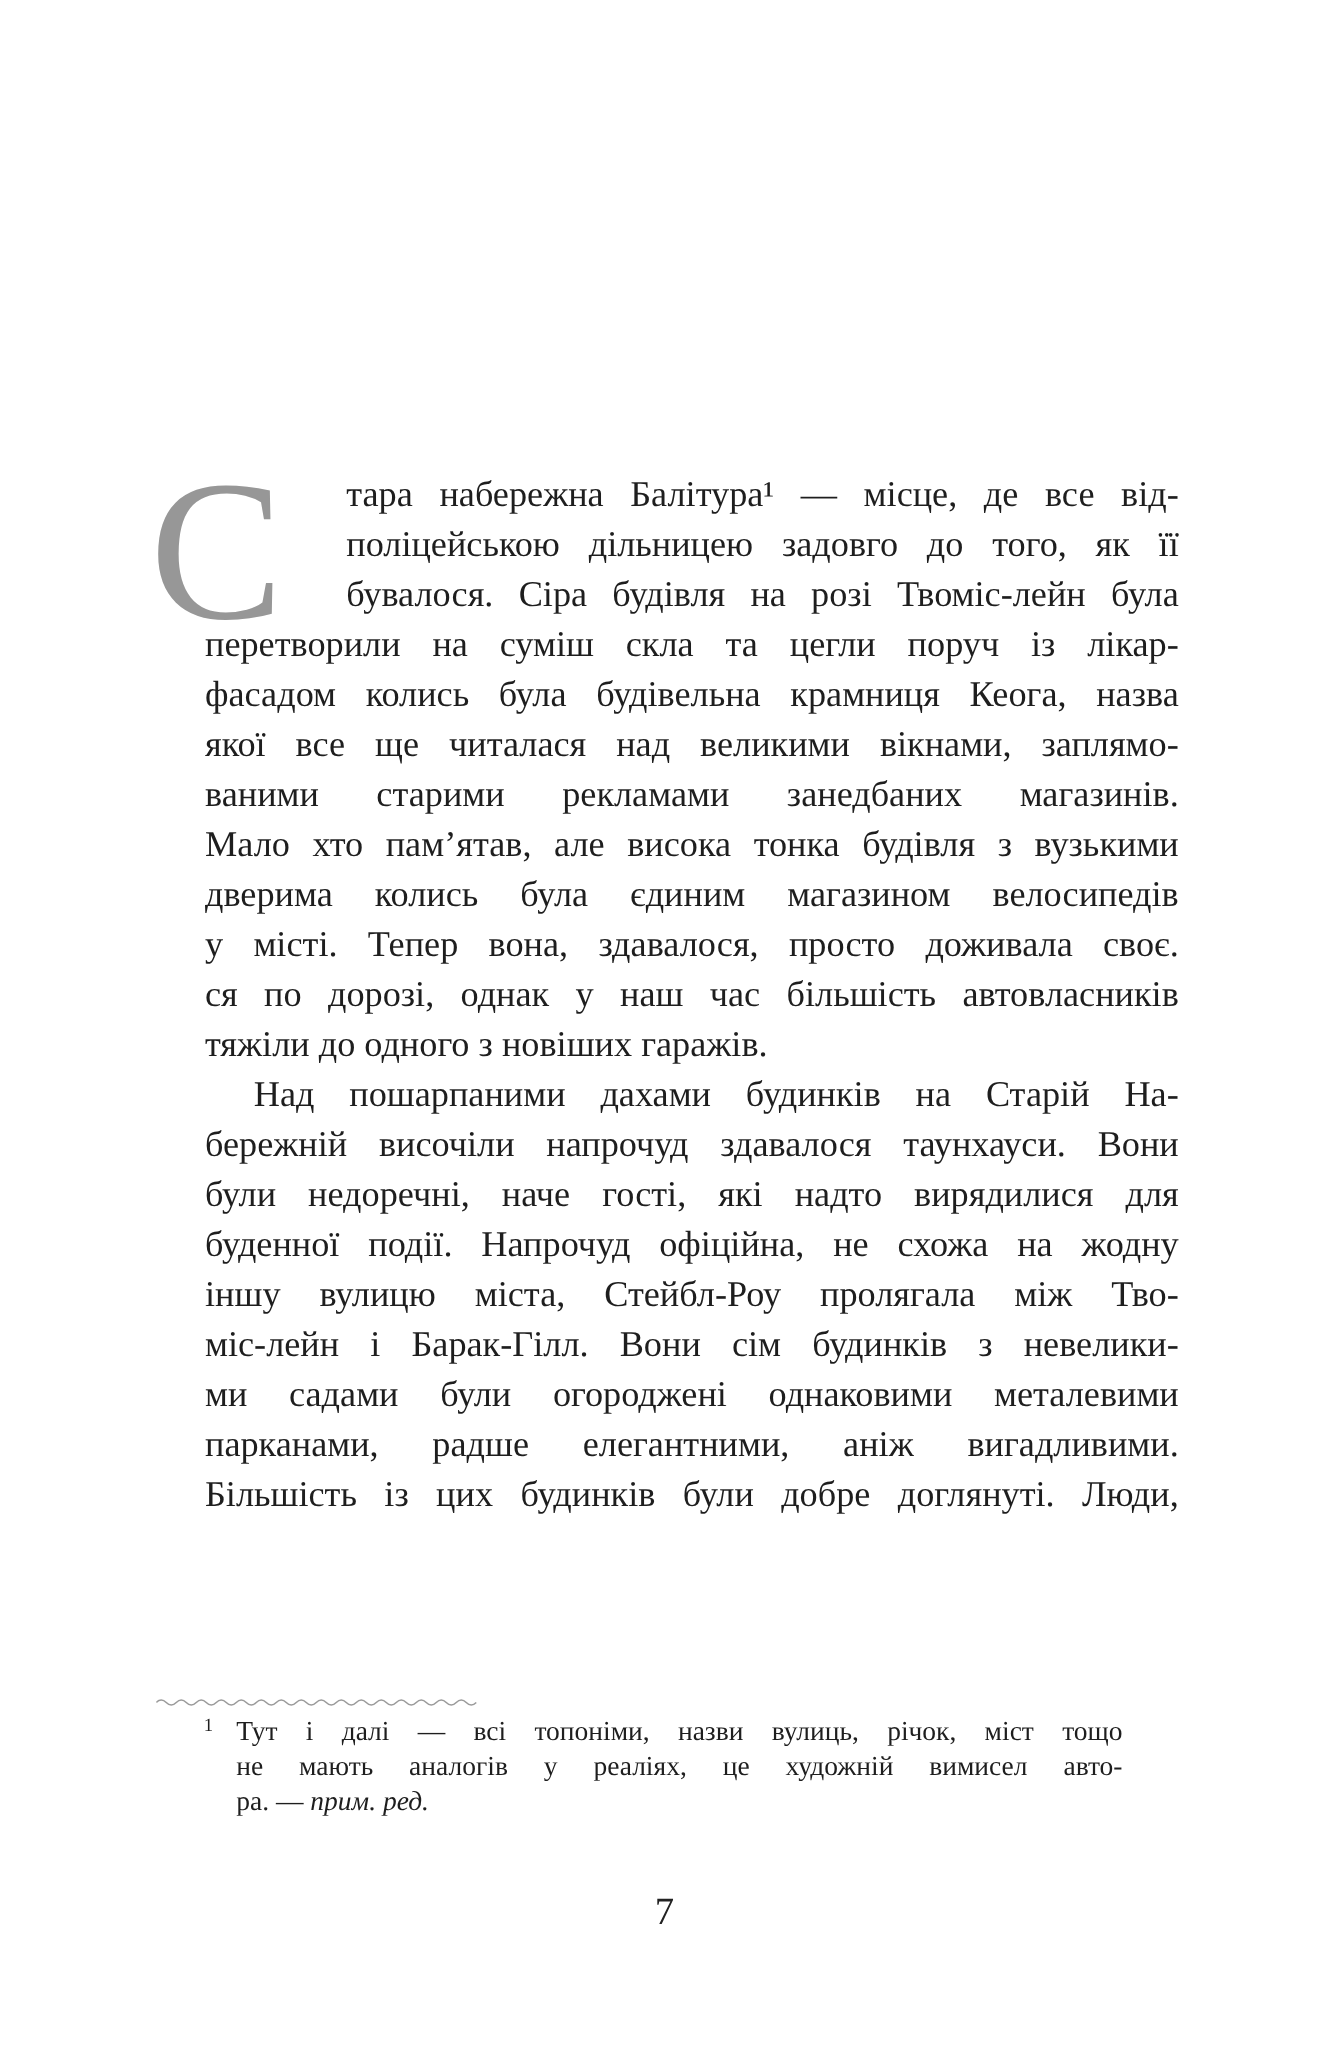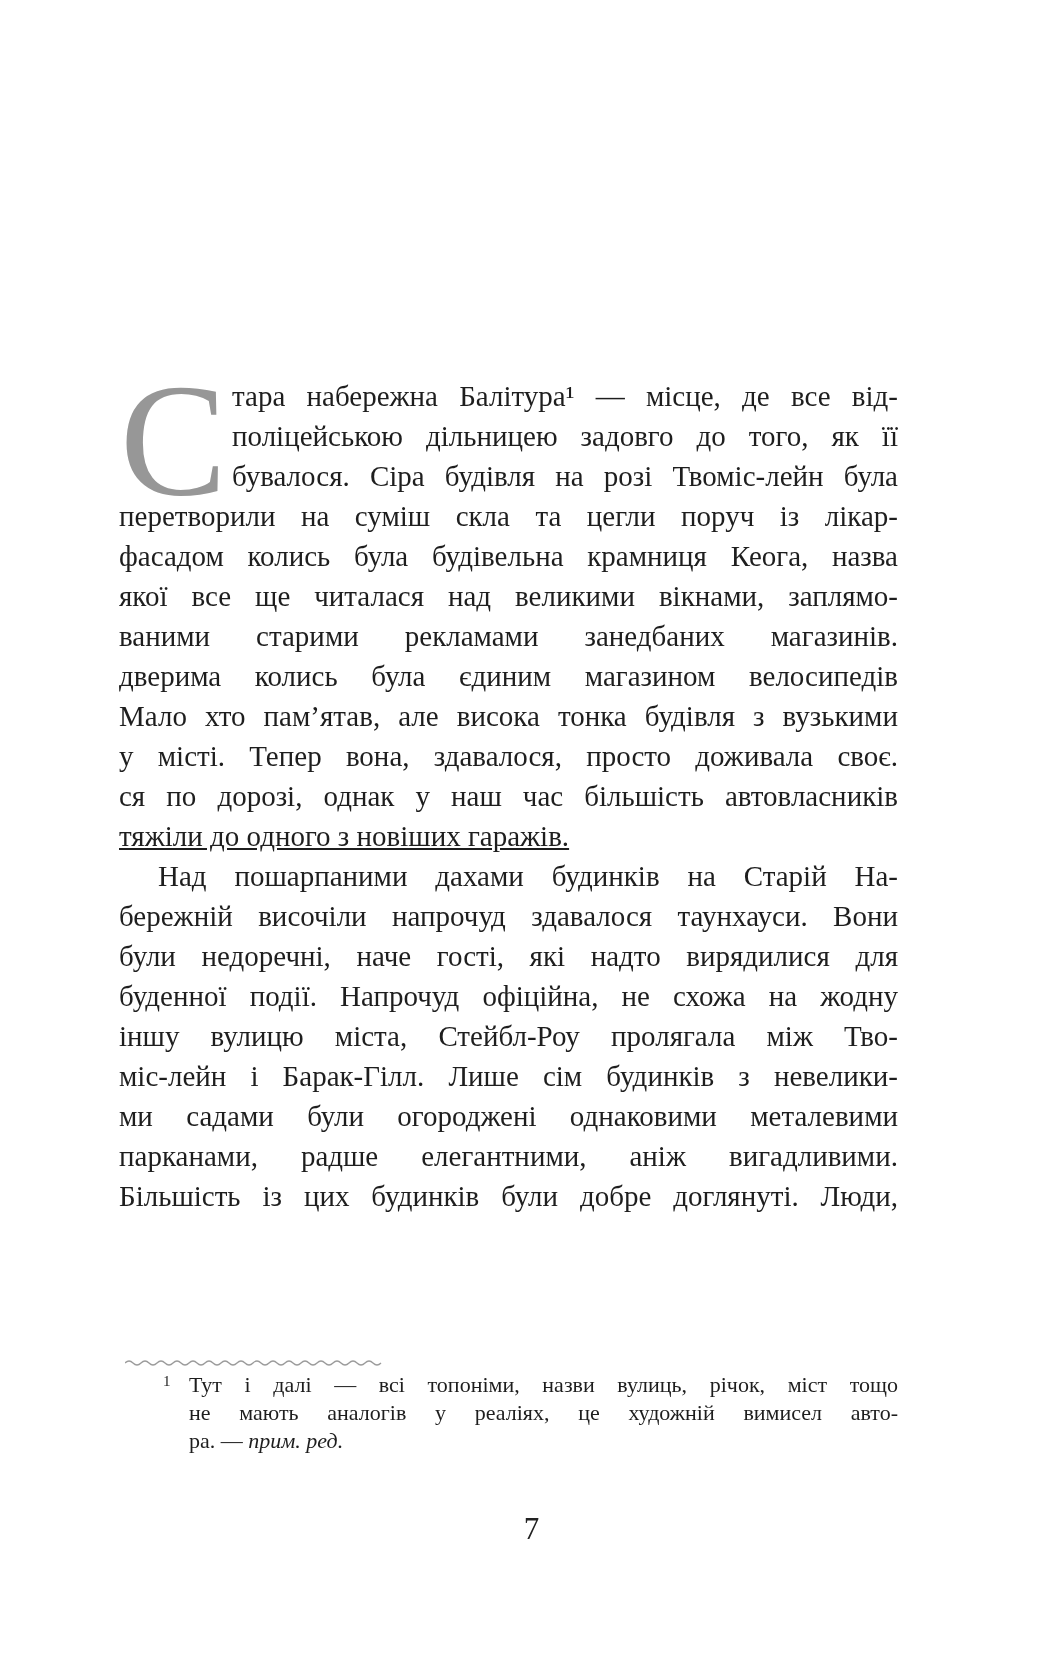--- a/index.html
+++ b/index.html
@@ -20,23 +20,24 @@
   }
   .bl{
     height:40px;
     line-height:40px;
     font-size:29px;
     text-align:justify;
     text-align-last:justify;
     white-space:nowrap;
     box-sizing:border-box;
     width:100%;
+    margin-left:45px;
   }
   .bl.beside-cap{padding-left:113px;}
-  .bl.p-end{text-align-last:left;white-space:normal;text-decoration:underline;}
+  .bl.p-end{text-align-last:left;white-space:normal;}
   .bl.p-indent{padding-left:39px;}
   .drop-cap{
     position:absolute;
     left:1px;
     top:-16px;
     font-size:160px;
     line-height:1;
     color:#979797;
     font-family:"Liberation Serif","DejaVu Serif",serif;
   }
@@ -90,31 +91,31 @@
 
   <div class="text-block">
     <span class="drop-cap">С</span>
     <div class="bl beside-cap">тара набережна Балітура¹ — місце, де все від-</div>
     <div class="bl beside-cap">поліцейською дільницею задовго до того, як її</div>
     <div class="bl beside-cap">бувалося. Сіра будівля на розі Твоміс-лейн була</div>
     <div class="bl">перетворили на суміш скла та цегли поруч із лікар-</div>
     <div class="bl">фасадом колись була будівельна крамниця Кеога, назва</div>
     <div class="bl">якої все ще читалася над великими вікнами, заплямо-</div>
     <div class="bl">ваними старими рекламами занедбаних магазинів.</div>
+    <div class="bl">Мало хто пам’ятав, але висока тонка будівля з вузькими</div>
     <div class="bl">дверима колись була єдиним магазином велосипедів</div>
-    <div class="bl">Мало хто пам’ятав, але висока тонка будівля з вузькими</div>
     <div class="bl">у місті. Тепер вона, здавалося, просто доживала своє.</div>
     <div class="bl">ся по дорозі, однак у наш час більшість автовласників</div>
     <div class="bl p-end">тяжіли до одного з новіших гаражів.</div>
     <div class="bl p-indent">Над пошарпаними дахами будинків на Старій На-</div>
     <div class="bl">бережній височіли напрочуд здавалося таунхауси. Вони</div>
     <div class="bl">були недоречні, наче гості, які надто вирядилися для</div>
     <div class="bl">буденної події. Напрочуд офіційна, не схожа на жодну</div>
     <div class="bl">іншу вулицю міста, Стейбл-Роу пролягала між Тво-</div>
-    <div class="bl">міс-лейн і Барак-Гілл. Лише сім будинків з невелики-</div>
+    <div class="bl">міс-лейн і Барак-Гілл. Вони сім будинків з невелики-</div>
     <div class="bl">ми садами були огороджені однаковими металевими</div>
     <div class="bl">парканами, радше елегантними, аніж вигадливими.</div>
     <div class="bl">Більшість із цих будинків були добре доглянуті. Люди,</div>
   </div>
 
   <div class="fn-sep">
     <svg width="260" height="10" viewBox="0 0 260 10" xmlns="http://www.w3.org/2000/svg">
       <path d="M0 6 Q4 2 8 6 T16 6 T24 6 T32 6 T40 6 T48 6 T56 6 T64 6 T72 6 T80 6 T88 6 T96 6 T104 6 T112 6 T120 6 T128 6 T136 6 T144 6 T152 6 T160 6 T168 6 T176 6 T184 6 T192 6 T200 6 T208 6 T216 6 T224 6 T232 6 T240 6 T248 6 T256 6" fill="none" stroke="#9b9b9b" stroke-width="1.3"></path>
     </svg>
   </div>

